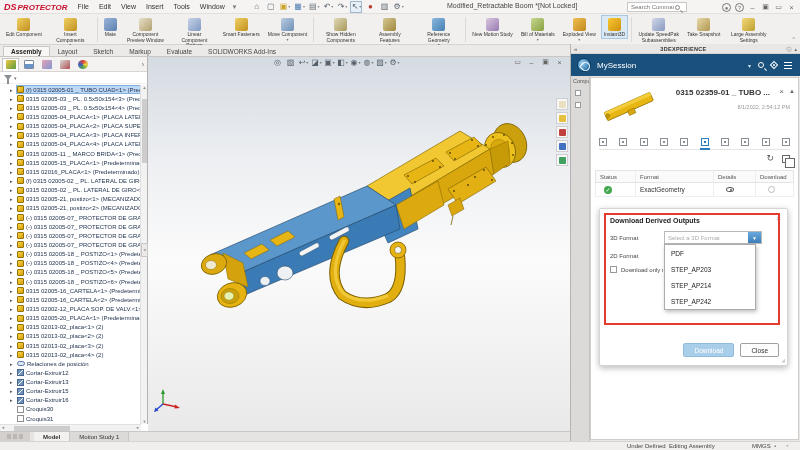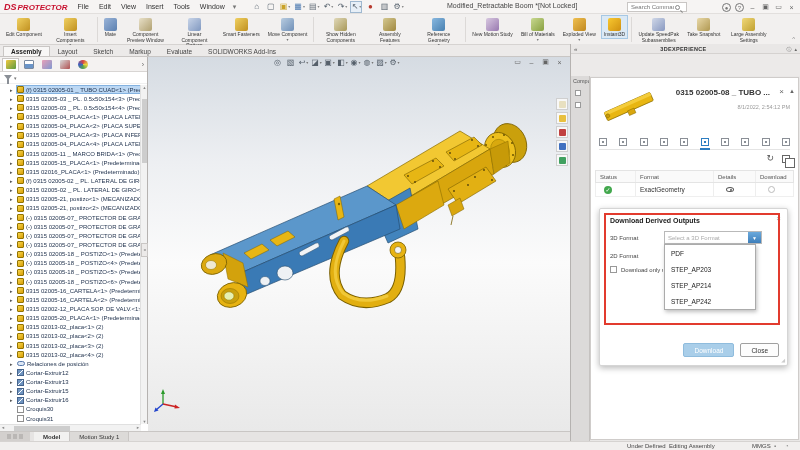--- a/index.html
+++ b/index.html
@@ -696,36 +696,46 @@
   </svg>
 </div>
 
 <div id="panel">
   <div id="p-header">
     <span class="chev">«</span>
     <span class="ptitle">3DEXPERIENCE</span>
     <span class="hico">ⓘ</span>
     <span class="hico">▴</span>
   </div>
+  <div id="p-session">
+    <span class="compass"></span>
+    <span class="stitle">MySession</span>
+    <span class="sicons">
+      <span class="schev">▾</span>
+      <span class="mag"></span>
+      <span class="tag"></span>
+      <span class="burger"></span>
+    </span>
+  </div>
   <div id="p-body">
     <div id="comp-strip">
       <div class="clabel">Compo</div>
       <span class="cbx" style="top:14px;"></span>
       <span class="cbx" style="top:26px;"></span>
     </div>
     <div id="card">
       <svg width="66" height="46" viewBox="0 0 66 46" style="position:absolute;left:5px;top:6px;">
         <g transform="rotate(-24 33 23)">
           <rect x="8" y="18" width="50" height="9" rx="1" fill="#e8b612" stroke="#8a6d00" stroke-width="0.7"></rect>
           <rect x="8" y="18" width="50" height="3.5" fill="#f4cc3a"></rect>
           <rect x="30" y="26" width="7" height="5" fill="#d9a60e" stroke="#8a6d00" stroke-width="0.5"></rect>
           <circle cx="10" cy="22.5" r="2" fill="#c79a08" stroke="#8a6d00" stroke-width="0.5"></circle>
         </g>
       </svg>
-      <div id="c-title">0315 02005-08 _ TUBO ...</div>
+      <div id="c-title">0315 02359-01 _ TUBO ...</div>
       <span class="c-close">×</span>
       <span class="c-collapse">▲</span>
       <div id="c-date">8/1/2022, 2:54:12 PM</div>
       <div id="c-tabs">
           <span class="pic"></span>
           <span class="pic"></span>
           <span class="pic"></span>
           <span class="pic"></span>
           <span class="pic"></span>
           <span class="pic active"></span>

